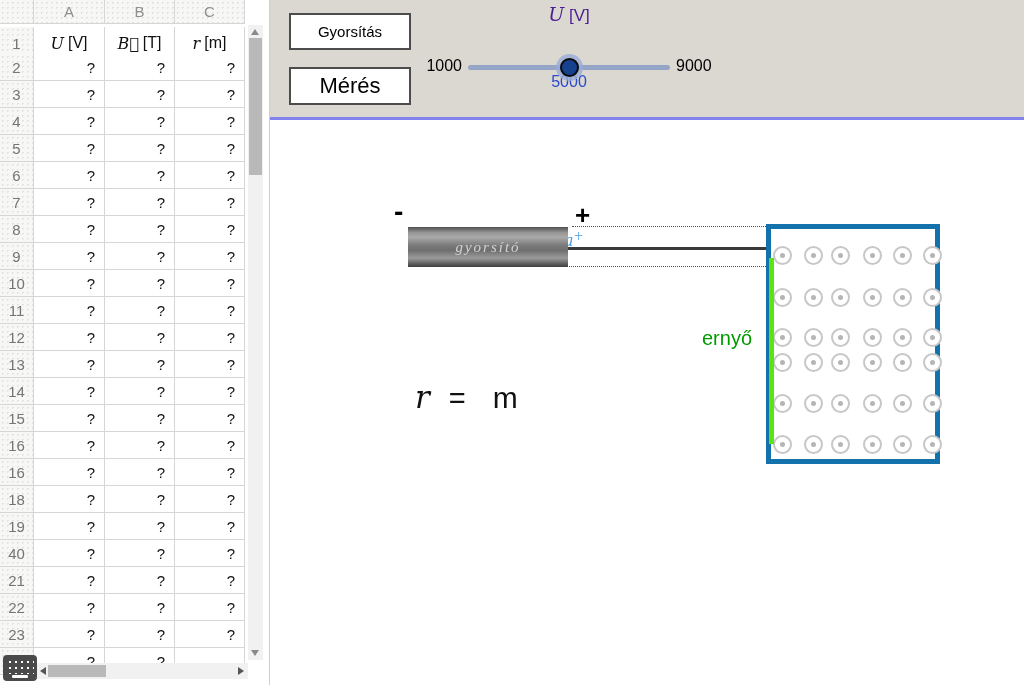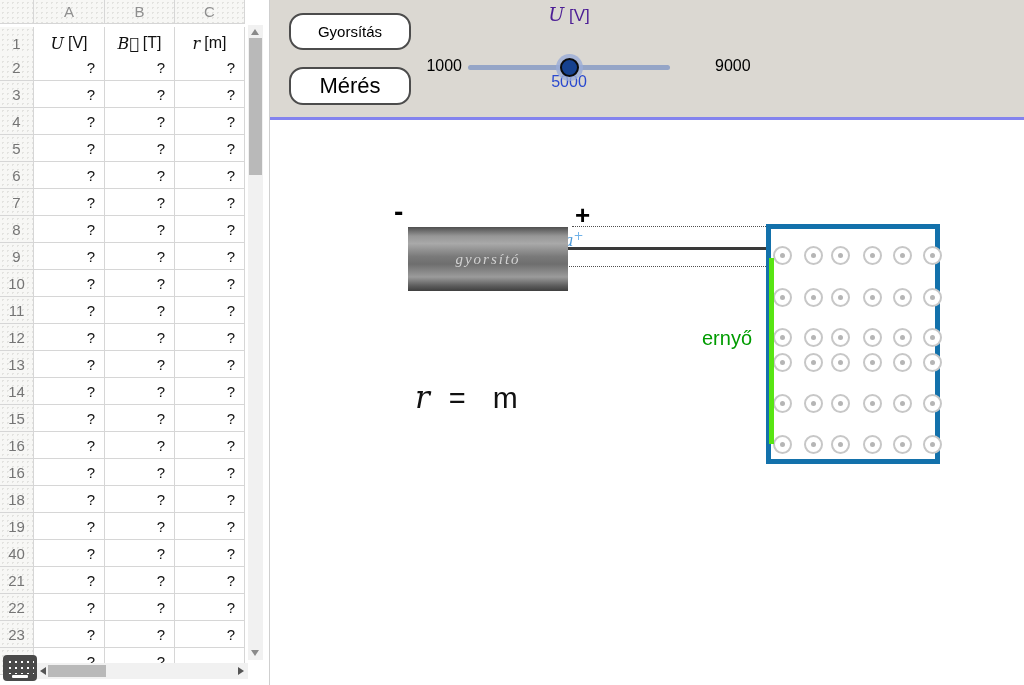--- a/index.html
+++ b/index.html
@@ -28,39 +28,39 @@
   #hthumb{position:absolute;left:12px;top:2px;width:58px;height:12px;background:#b9b9b9;}
   .tri.left{left:4px;top:4px;border-top:4.5px solid transparent;border-bottom:4.5px solid transparent;border-right:6px solid #555;}
   .tri.right{right:4px;top:4px;border-top:4.5px solid transparent;border-bottom:4.5px solid transparent;border-left:6px solid #555;}
   #kbd{position:absolute;left:3px;top:655px;width:34px;height:26px;background:#4a4a4a;border-radius:4px;z-index:5;
        display:flex;flex-direction:column;justify-content:flex-end;padding:3px;box-sizing:border-box;cursor:pointer;}
   #kbd .keys{flex:1;background-image:radial-gradient(circle,#ffffff 1.4px,transparent 1.5px);background-size:6px 6px;background-position:1px 1px;}
   #kbd .space{height:3px;margin:1px 6px 0 6px;background:#fff;border-radius:1px;}
   
   #topbar{position:absolute;left:270px;top:0;width:754px;height:117px;background:#dbd8d2;}
   #divider{position:absolute;left:270px;top:117px;width:754px;height:3px;background:var(--divider,#8383ee);}
-  .btn{position:absolute;left:19px;background:#fff;border:2px solid #4c4c4c;border-radius:14px;color:#000;
+  .btn{position:absolute;left:19px;background:#fff;border:2px solid #4c4c4c;border-radius:0;color:#000;
        text-align:center;cursor:pointer;font-family:"Liberation Sans",sans-serif;}
   #btn1{top:13px;width:122px;height:37px;font-size:15px;}
   #btn2{top:67px;width:122px;height:38px;font-size:22px;}
   .slider{position:absolute;top:0;height:95px;}
   #slider-u{left:154px;width:292px;}
   #slider-b{left:462px;width:280px;}
   .s-title{position:absolute;top:3px;transform:translateX(-50%);white-space:nowrap;font-size:17px;color:#4c1d95;}
   .s-title i{font-family:"DejaVu Serif",serif;font-style:italic;font-size:19px;}
   .s-value{position:absolute;top:37px;transform:translateX(-50%);font-size:16px;color:var(--value-blue,#2a49cf);margin-top:36px;}
   .s-min,.s-max{position:absolute;top:57px;font-size:16px;color:#000;}
   .s-min{text-align:right;}
   .track{position:absolute;top:65px;height:5px;background:var(--track,#95a5c7);border-radius:3px;cursor:pointer;}
   .handle{position:absolute;top:-7px;width:15px;height:15px;border-radius:50%;background:var(--handle,#16418f);
           border:2px solid #0b0b0b;box-shadow:0 0 0 4px rgba(154,173,216,0.8);cursor:pointer;}
   .abs{position:absolute;}
   #minus{left:394px;top:196px;font-size:28px;font-weight:bold;color:#000;}
   #plus{left:575px;top:200px;font-size:26px;font-weight:bold;color:#000;}
-  #cyl{left:408px;top:227px;width:160px;height:64px;z-index:2;
+  #cyl{left:408px;top:227px;width:160px;height:40px;z-index:2;
        background:linear-gradient(180deg,#4f4f4f 0%,#969696 14%,#a9a9a9 26%,#7a7a7a 46%,#6e6e6e 58%,#9b9b9b 78%,#5c5c5c 92%,#3f3f3f 100%);
        display:flex;align-items:center;justify-content:center;}
   #cyl span{font-family:"Liberation Serif",serif;font-style:italic;font-size:15px;letter-spacing:2px;color:#d2d2d2;}
   #particle{left:564px;top:229px;z-index:1;font-family:"DejaVu Serif",serif;font-style:italic;font-size:16px;color:#4f9ad8;}
   #particle sup{font-size:12px;color:#70b2e8;font-style:normal;}
   #dot-top{left:572px;top:226px;width:196px;height:0;border-top:1.5px dotted #4f4f4f;}
   #beam{left:568px;top:247px;width:202px;height:2.5px;background:#3a3a3a;}
   #dot-bot{left:566px;top:266px;width:202px;height:0;border-top:1.5px dotted #4f4f4f;}
   #fieldbox{left:766px;top:224px;width:174px;height:240px;box-sizing:border-box;border:5px solid var(--box-blue,#1371ab);background:#fff;z-index:1;}
   .fieldsym{position:absolute;width:15px;height:15px;border:2px solid #c7c7c7;border-radius:50%;z-index:2;background:#fff;
@@ -211,21 +211,21 @@
     <button id="btn1" class="btn">Gyorsítás</button>
     <button id="btn2" class="btn">Mérés</button>
 
     <div class="slider" id="slider-u">
       <div class="s-title" style="left: 145px;"><i>U</i>&nbsp;<span>[V]</span></div>
       <div class="s-value" style="left: 145px;">5000</div>
       <div class="s-min" style="left:0;width:38px;">1000</div>
       <div class="track" style="left:44px;width:202px;">
         <div class="handle" style="left: 91.5px;"></div>
       </div>
-      <div class="s-max" style="left:252px;margin-left:39px;">9000</div>
+      <div class="s-max" style="left:252px;">9000</div>
     </div>
 
   </div>
   <div id="divider"></div>
 
   <div id="minus" class="abs">-</div>
   <div id="plus" class="abs">+</div>
   <div id="particle" class="abs"><i>a</i><sup>+</sup></div>
   <div id="cyl" class="abs">
     <span>gyorsító</span>

